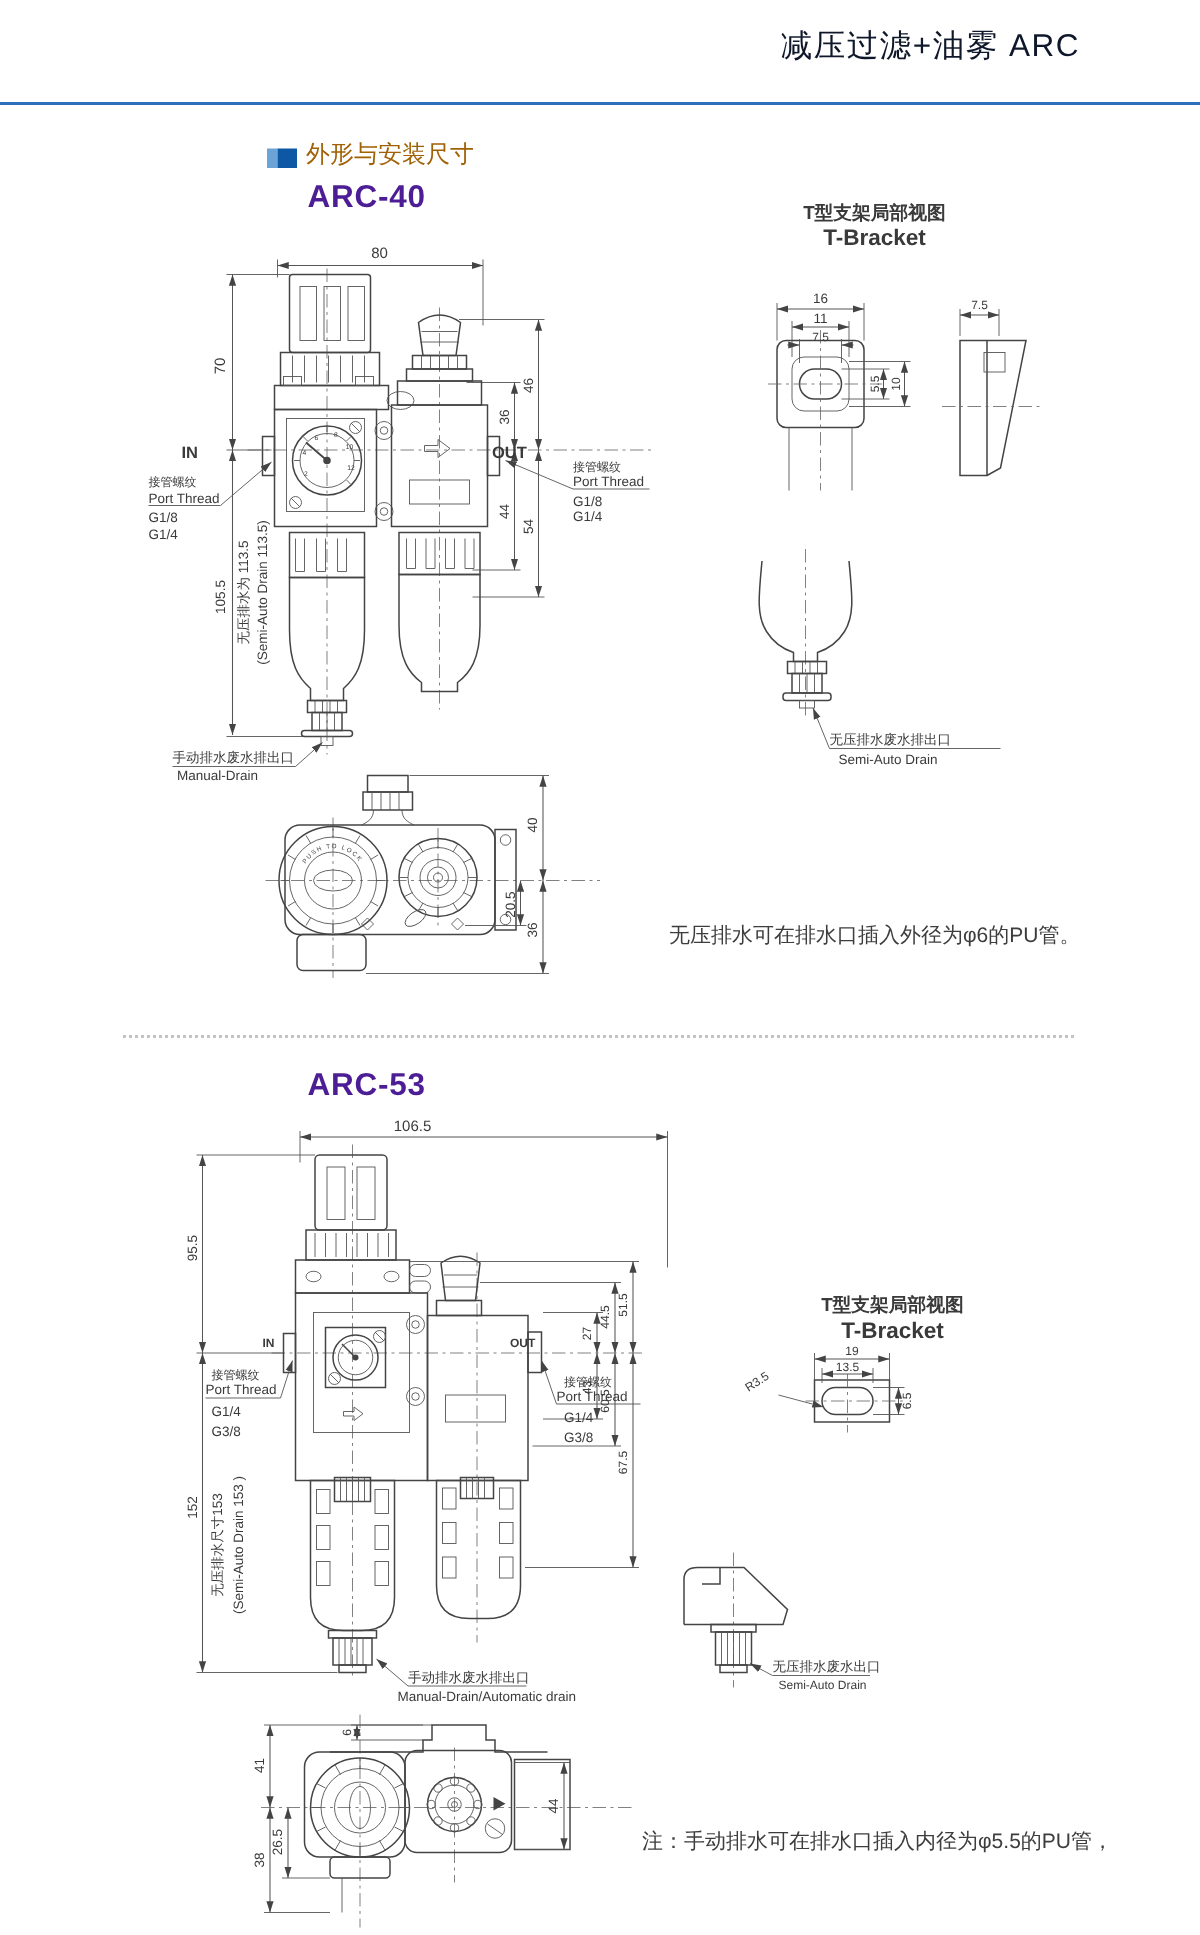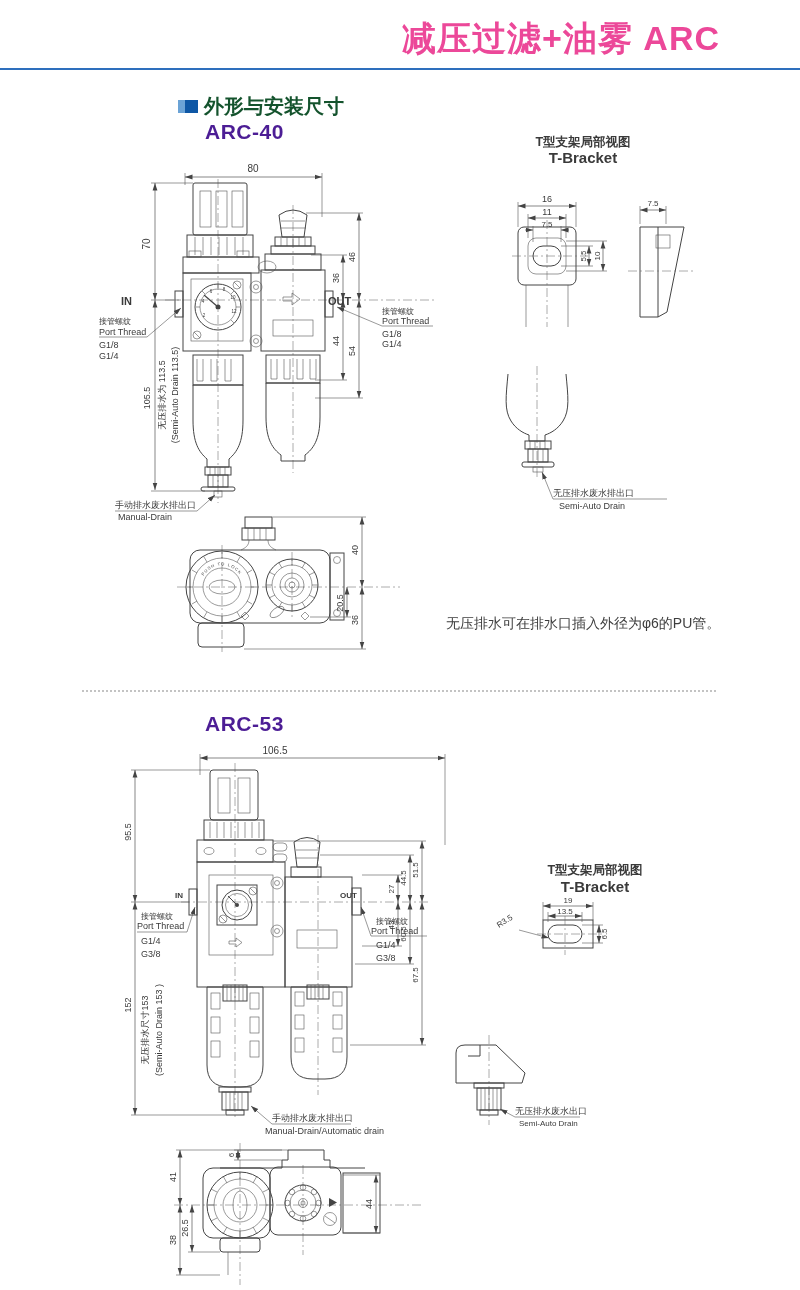--- a/index.html
+++ b/index.html
@@ -8,23 +8,23 @@
   svg{overflow:visible}
   svg text{fill:#3a3a3a;font-family:"Liberation Sans",sans-serif}
   .ln{fill:none;stroke:#444;stroke-width:1}
   .tn{fill:none;stroke:#555;stroke-width:.6}
   .dim{fill:none;stroke:#555;stroke-width:.7}
   .cl{fill:none;stroke:#666;stroke-width:.55;stroke-dasharray:9 3 2 3}
   .t4{font-size:4.5px}.t8{font-size:8px}.t9{font-size:9px}.t10{font-size:10px}
   .t11{font-size:11px;font-weight:bold}
   .t12b{font-size:12.5px;font-weight:bold}.t15b{font-size:15px;font-weight:bold}
   .mid{text-anchor:middle}
-  .page-title{font-size:34px;font-weight:bold;color:#ec4899;letter-spacing:1px}
+  .page-title{font-size:21px;font-weight:normal;color:#0f172a;letter-spacing:1px}
   .rule{height:2px;background:#2e6fbd}
-  .sec-title{font-size:20px;font-weight:bold;color:#14532d}
+  .sec-title{font-size:16px;font-weight:normal;color:#a16207}
   .model{font-size:21px;font-weight:bold;color:#4c1d95;letter-spacing:.5px}
   .note{font-size:14px;color:#3d3d3d;line-height:22px}
   .dotted{border-top:2px dotted #c3c3c3}
   .bullet-l{display:inline-block;width:7px;height:13px;background:#6ba3d6;vertical-align:middle}
   .bullet-d{display:inline-block;width:13px;height:13px;background:#0e57a5;vertical-align:middle}
 </style>
 </head>
 <body>
 
 <svg width="0" height="0" class="abs" style="left:0;top:0">
@@ -427,13 +427,14 @@
     <line class="dim" x1="216" y1="40" x2="216" y2="98" marker-start="url(#ma)" marker-end="url(#ma)"></line>
   </g>
   <text class="t9 mid" x="16" y="42" transform="rotate(-90 16 42)">41</text>
   <text class="t9 mid" x="28" y="93" transform="rotate(-90 28 93)">26.5</text>
   <text class="t9 mid" x="16" y="105" transform="rotate(-90 16 105)">38</text>
   <text class="t8 mid" x="74" y="20" transform="rotate(-90 74 20)">6</text>
   <text class="t9 mid" x="212" y="69" transform="rotate(-90 212 69)">44</text>
 </svg>
 
 <div class="abs note" style="left:428px;top:1216px;width:340px">
+  <div>注：手动排水可在排水口插入内径为φ5.5的PU管，</div>
 </div>
 
 </body></html>

